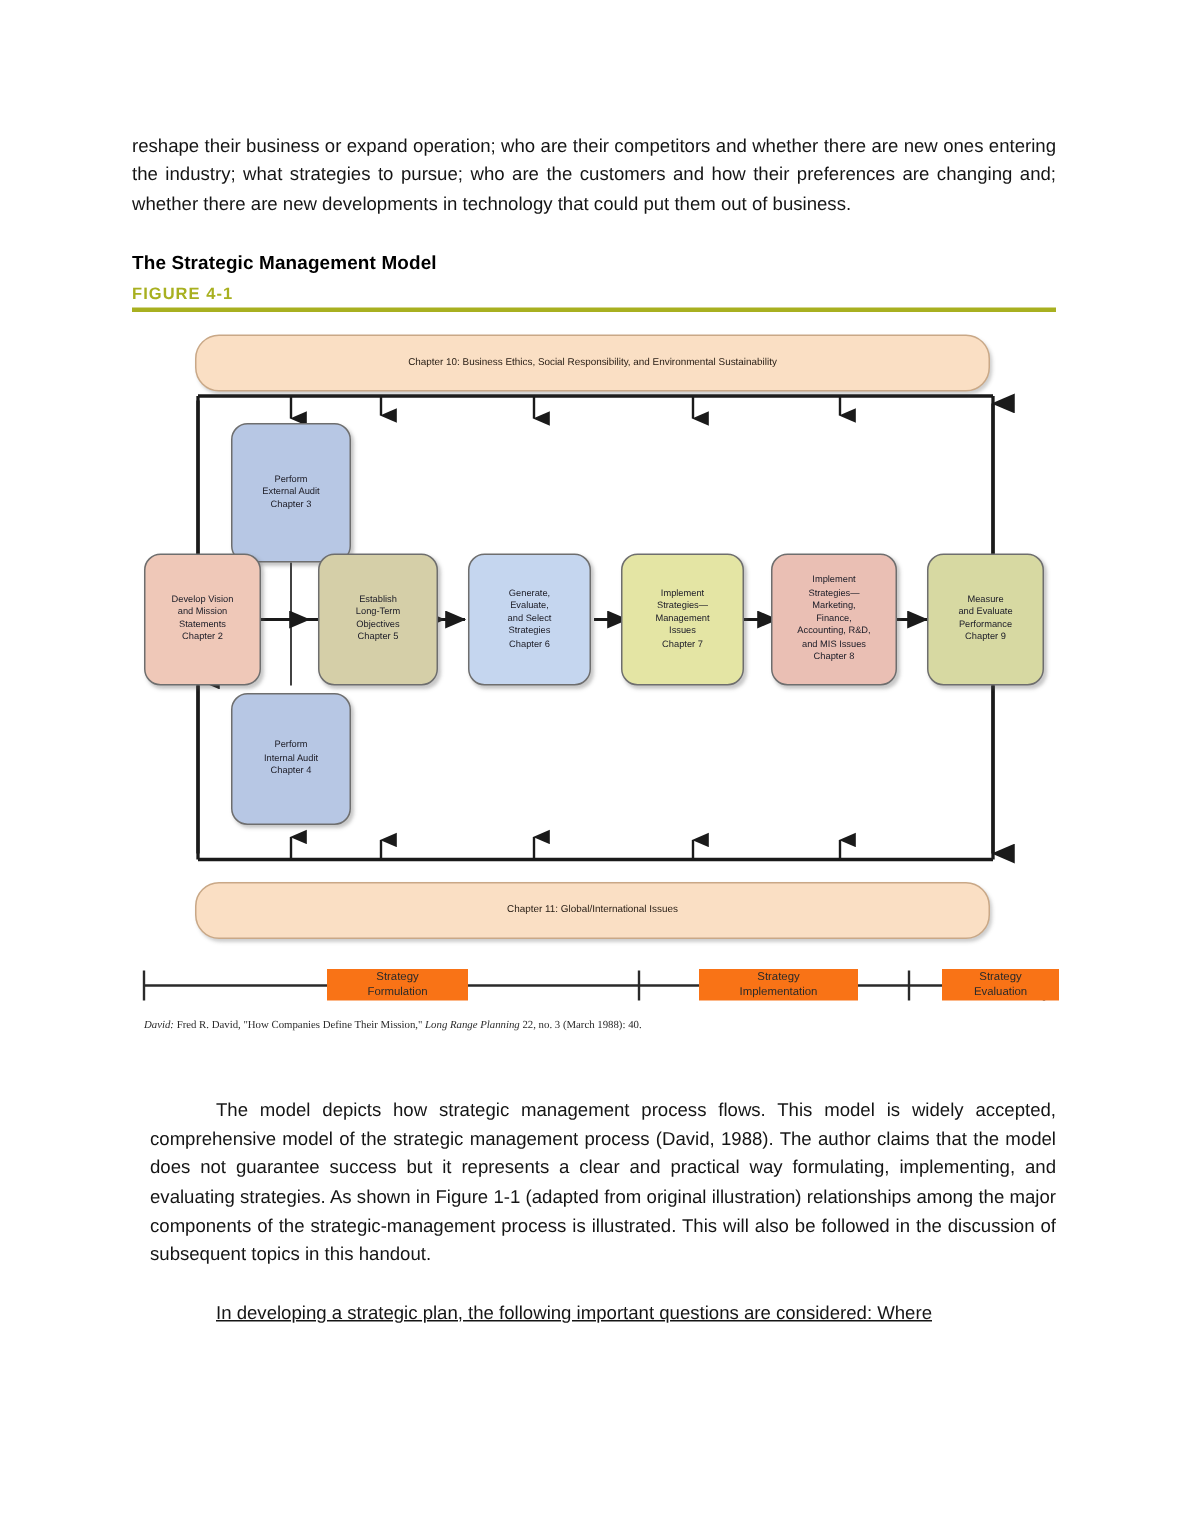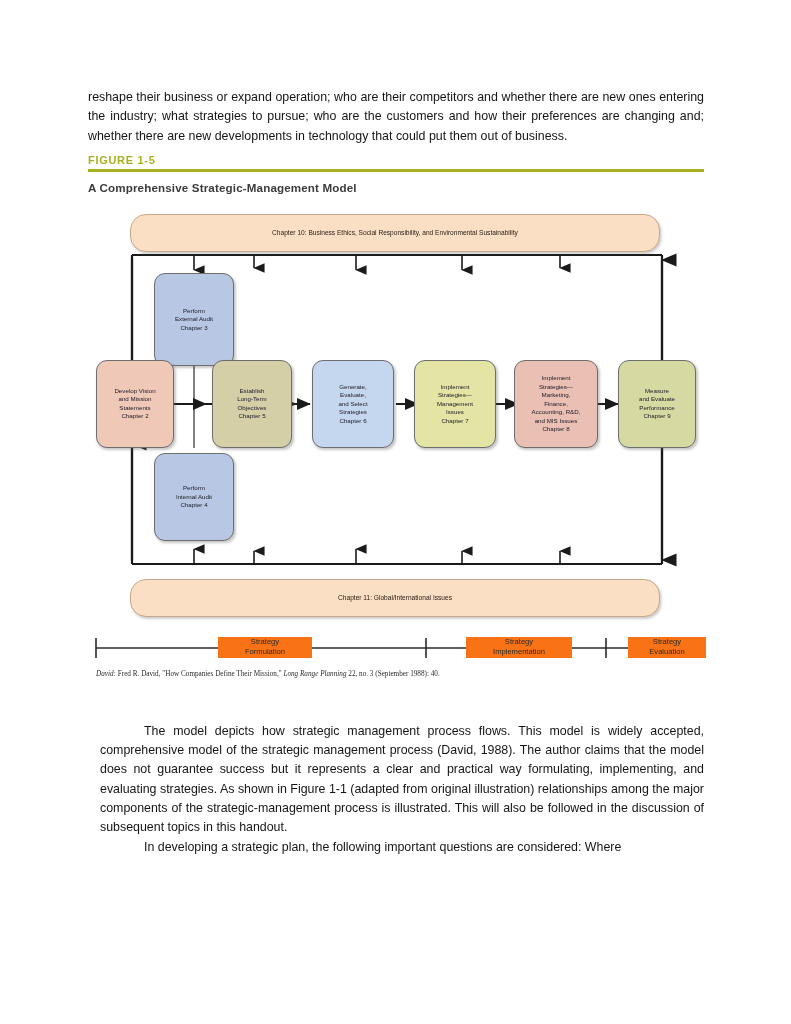--- a/index.html
+++ b/index.html
@@ -137,24 +137,24 @@
   .source .src-ital { font-style: italic; }
 </style>
 </head>
 <body>
 
 <div class="page">
   <div class="content">
 
     <p class="para">reshape their business or expand operation; who are their competitors and whether there are new  ones entering the industry; what strategies to pursue; who are the customers and how their preferences are changing and; whether there are new developments in technology that could put  them out of business.</p>
 
-
-    <div class="figure-label">FIGURE 1-5</div>
+    <div class="section-title">The Strategic Management Model</div>
+
+    <div class="figure-label">FIGURE 4-1</div>
     <div class="figure-rule"></div>
-    <div class="figure-caption">A Comprehensive Strategic-Management Model</div>
 
     <div class="diagram">
 
       <svg width="616" height="500">
         <defs>
           <marker id="ar-down" markerWidth="8" markerHeight="8" refX="3" refY="6.6" orient="auto">
             <path d="M0,0 L6,0 L3,7 Z" fill="#1a1a1a"></path>
           </marker>
           <marker id="ar-up" markerWidth="8" markerHeight="8" refX="3" refY="0.4" orient="auto">
             <path d="M3,0 L6,7 L0,7 Z" fill="#1a1a1a"></path>
@@ -270,21 +270,21 @@
       </div>
 
       <div class="banner" style="left:42px; top:371px; width:530px; height:38px;">
         <span>Chapter 11:  Global/International Issues</span>
       </div>
 
       <div class="bracket-label" style="left:130px; top:429px; width:88px;">Strategy<br>Formulation</div>
       <div class="bracket-label" style="left:378px; top:429px; width:100px;">Strategy<br>Implementation</div>
       <div class="bracket-label" style="left:540px; top:429px; width:72px;">Strategy<br>Evaluation</div>
 
-      <div class="source"><span class="src-lead">David:</span><span class="src-body"> Fred R. David, "How Companies Define Their Mission," </span><span class="src-ital">Long Range Planning</span><span class="src-body"> 22, no. 3 (September 1988): 40.</span></div>
+      <div class="source"><span class="src-lead">David:</span><span class="src-body"> Fred R. David, "How Companies Define Their Mission," </span><span class="src-ital">Long Range Planning</span><span class="src-body"> 22, no. 3 (March 1988): 40.</span></div>
 
     </div>
 
     <p class="para indent" style="margin-top:14px;">The model depicts how strategic management process flows. This model is widely accepted, comprehensive model of the strategic management process (David, 1988). The author  claims that the model does not guarantee success but it represents a clear and practical way  formulating, implementing, and evaluating strategies. As shown in Figure 1-1 (adapted from       original   illustration)   relationships   among   the   major   components   of   the strategic-management   process is illustrated. This will also be followed in the discussion of subsequent topics in this  handout.</p>
-    <p class="para indent2" style="">In developing a strategic plan, the following important questions are considered: Where</p>
+    <p class="para indent2" style="margin-top:19px;text-decoration:underline;">In developing a strategic plan, the following important questions are considered: Where</p>
 
   </div>
 </div>
 
 </body></html>

